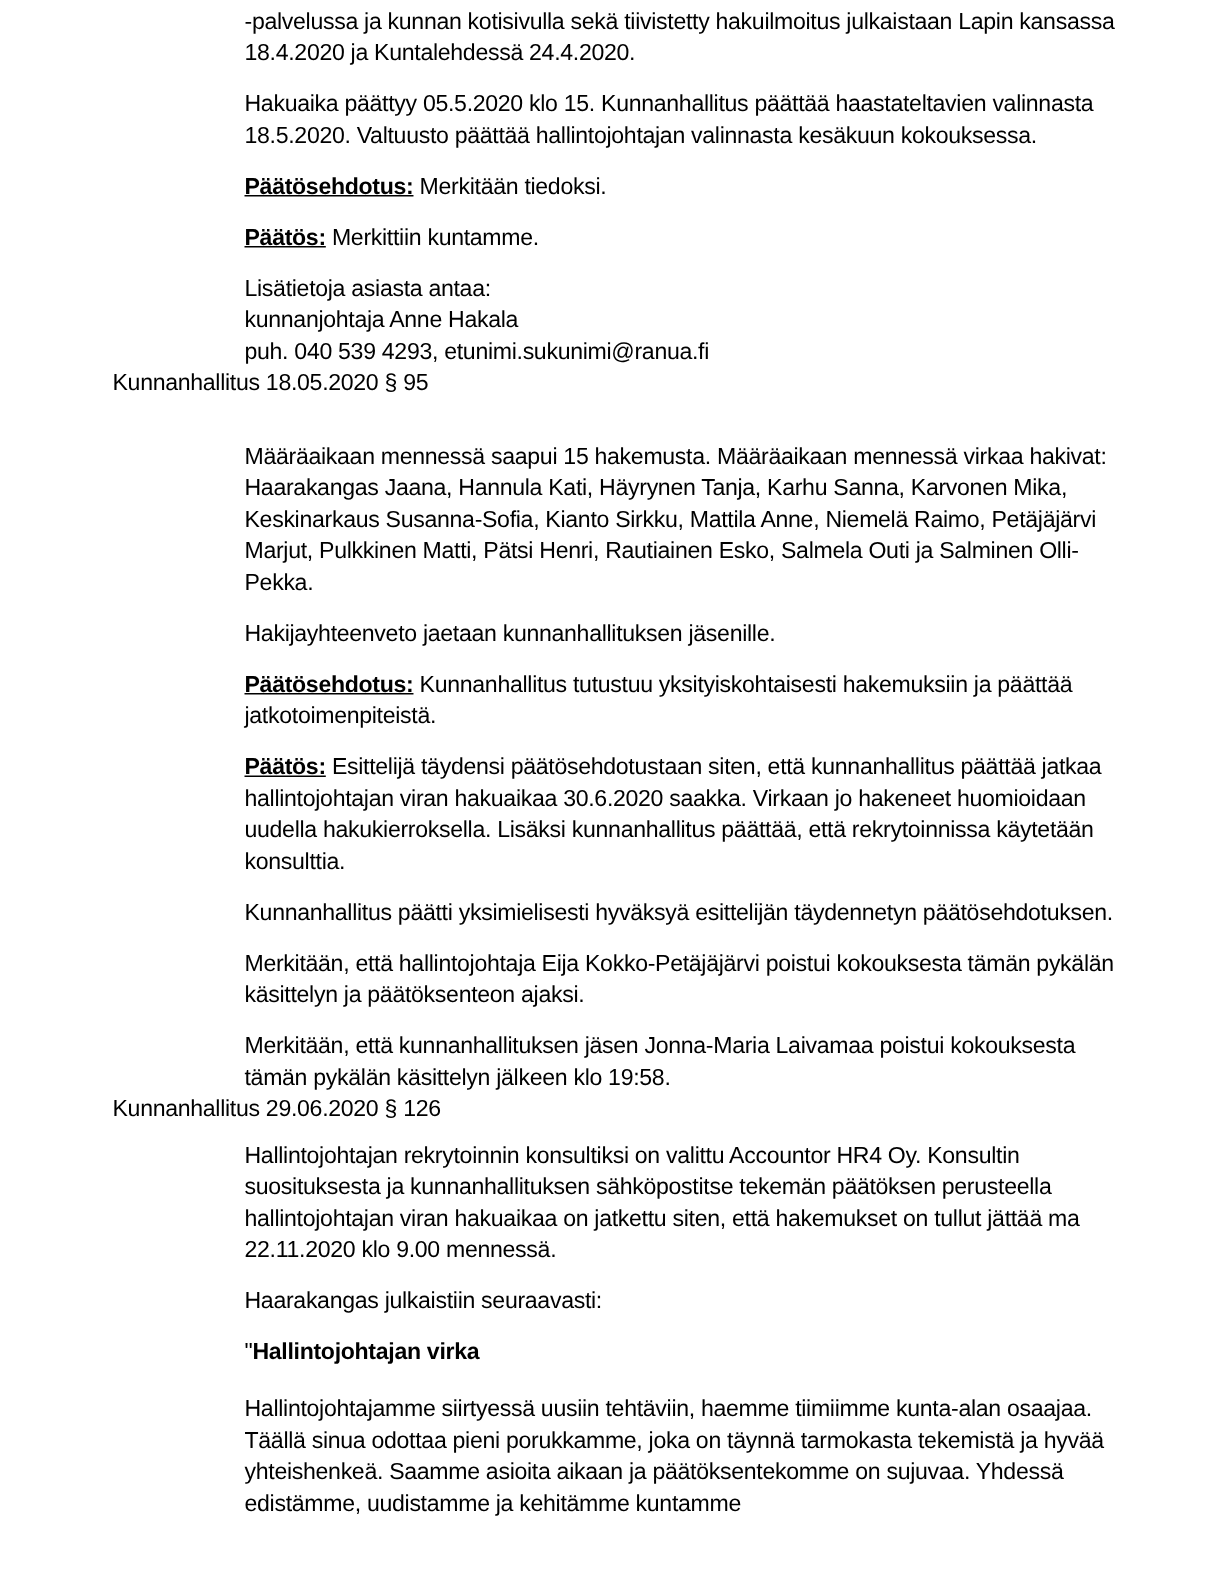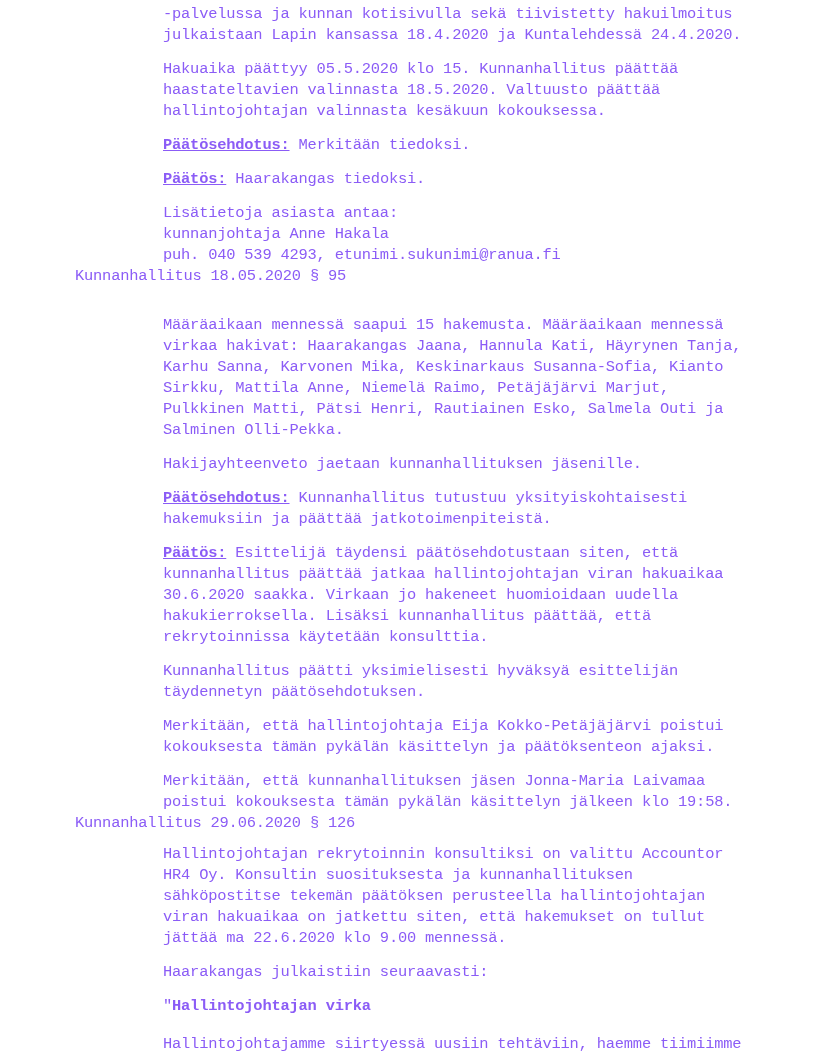--- a/index.html
+++ b/index.html
@@ -6,22 +6,22 @@
     margin: 0;
     padding: 0;
     background: #ffffff;
   }
   .page {
     position: relative;
     width: 816px;
     height: 1056px;
     background: #ffffff;
     overflow: hidden;
-    font-family: Liberation Mono, monospace;
-    color: #8b5cf6;
+    font-family: Liberation Sans, sans-serif;
+    color: #000000;
   }
   .content {
     margin-left: 163px;
     width: 582px;
     padding-top: 4px;
     font-size: 15.4px;
     line-height: 21px;
     letter-spacing: -0.2px;
   }
   .para {
@@ -58,21 +58,21 @@
 
 <div class="page">
   <div class="content">
 
     <p class="para">-palvelussa ja kunnan kotisivulla sekä tiivistetty hakuilmoitus julkaistaan Lapin kansassa 18.4.2020 ja Kuntalehdessä 24.4.2020.</p>
 
     <p class="para">Hakuaika päättyy 05.5.2020 klo 15. Kunnanhallitus päättää haastateltavien valinnasta 18.5.2020. Valtuusto päättää hallintojohtajan valinnasta kesäkuun kokouksessa.</p>
 
     <p class="para"><span class="dlabel">Päätösehdotus:</span> <span>Merkitään tiedoksi.</span></p>
 
-    <p class="para"><span class="dlabel">Päätös:</span> <span>Haarakangas tiedoksi.</span></p>
+    <p class="para"><span class="dlabel">Päätös:</span> <span>Merkittiin kuntamme.</span></p>
 
     <p class="para tight">
       <span class="line">Lisätietoja asiasta antaa:</span>
       <span class="line">kunnanjohtaja Anne Hakala</span>
       <span class="line">puh. 040 539 4293, etunimi.sukunimi@ranua.fi</span>
     </p>
 
     <p class="para margin-note gap-after-95">Kunnanhallitus 18.05.2020 § 95</p>
 
     <p class="para">Määräaikaan mennessä saapui 15 hakemusta. Määräaikaan mennessä virkaa hakivat: Haarakangas Jaana, Hannula Kati, Häyrynen Tanja, Karhu Sanna, Karvonen Mika, Keskinarkaus Susanna-Sofia, Kianto Sirkku, Mattila Anne, Niemelä Raimo, Petäjäjärvi Marjut, Pulkkinen Matti, Pätsi Henri, Rautiainen Esko, Salmela Outi ja Salminen Olli-Pekka.</p>
@@ -84,21 +84,21 @@
     <p class="para"><span class="dlabel">Päätös:</span> <span>Esittelijä täydensi päätösehdotustaan siten, että kunnanhallitus päättää jatkaa hallintojohtajan viran hakuaikaa 30.6.2020 saakka. Virkaan jo hakeneet huomioidaan uudella hakukierroksella. Lisäksi kunnanhallitus päättää, että rekrytoinnissa käytetään konsulttia.</span></p>
 
     <p class="para">Kunnanhallitus päätti yksimielisesti hyväksyä esittelijän täydennetyn päätösehdo­tuksen.</p>
 
     <p class="para">Merkitään, että hallintojohtaja Eija Kokko-Petäjäjärvi poistui kokouksesta tämän pykälän käsittelyn ja päätöksenteon ajaksi.</p>
 
     <p class="para tight">Merkitään, että kunnanhallituksen jäsen Jonna-Maria Laivamaa poistui kokouksesta tämän pykälän käsittelyn jälkeen klo 19:58.</p>
 
     <p class="para margin-note gap-after-126">Kunnanhallitus 29.06.2020 § 126</p>
 
-    <p class="para">Hallintojohtajan rekrytoinnin konsultiksi on valittu Accountor HR4 Oy. Konsultin suosituksesta ja kunnanhallituksen sähköpostitse tekemän päätöksen perusteella hallintojohtajan viran hakuaikaa on jatkettu siten, että hakemukset on tullut jättää ma 22.6.2020 klo 9.00 mennessä.</p>
+    <p class="para">Hallintojohtajan rekrytoinnin konsultiksi on valittu Accountor HR4 Oy. Konsultin suosituksesta ja kunnanhallituksen sähköpostitse tekemän päätöksen perusteella hallintojohtajan viran hakuaikaa on jatkettu siten, että hakemukset on tullut jättää ma 22.11.2020 klo 9.00 mennessä.</p>
 
     <p class="para">Haarakangas julkaistiin seuraavasti:</p>
 
     <p class="para heading-para"><span>"</span><span class="bold">Hallintojohtajan virka</span></p>
 
     <p class="para">Hallintojohtajamme siirtyessä uusiin tehtäviin, haemme tiimiimme kunta-alan osaajaa. Täällä sinua odottaa pieni porukkamme, joka on täynnä tarmokasta tekemistä ja hyvää yhteishenkeä. Saamme asioita aikaan ja päätöksentekomme on sujuvaa. Yhdessä edistämme, uudistamme ja kehitämme kuntamme</p>
 
   </div>
 </div>
 

